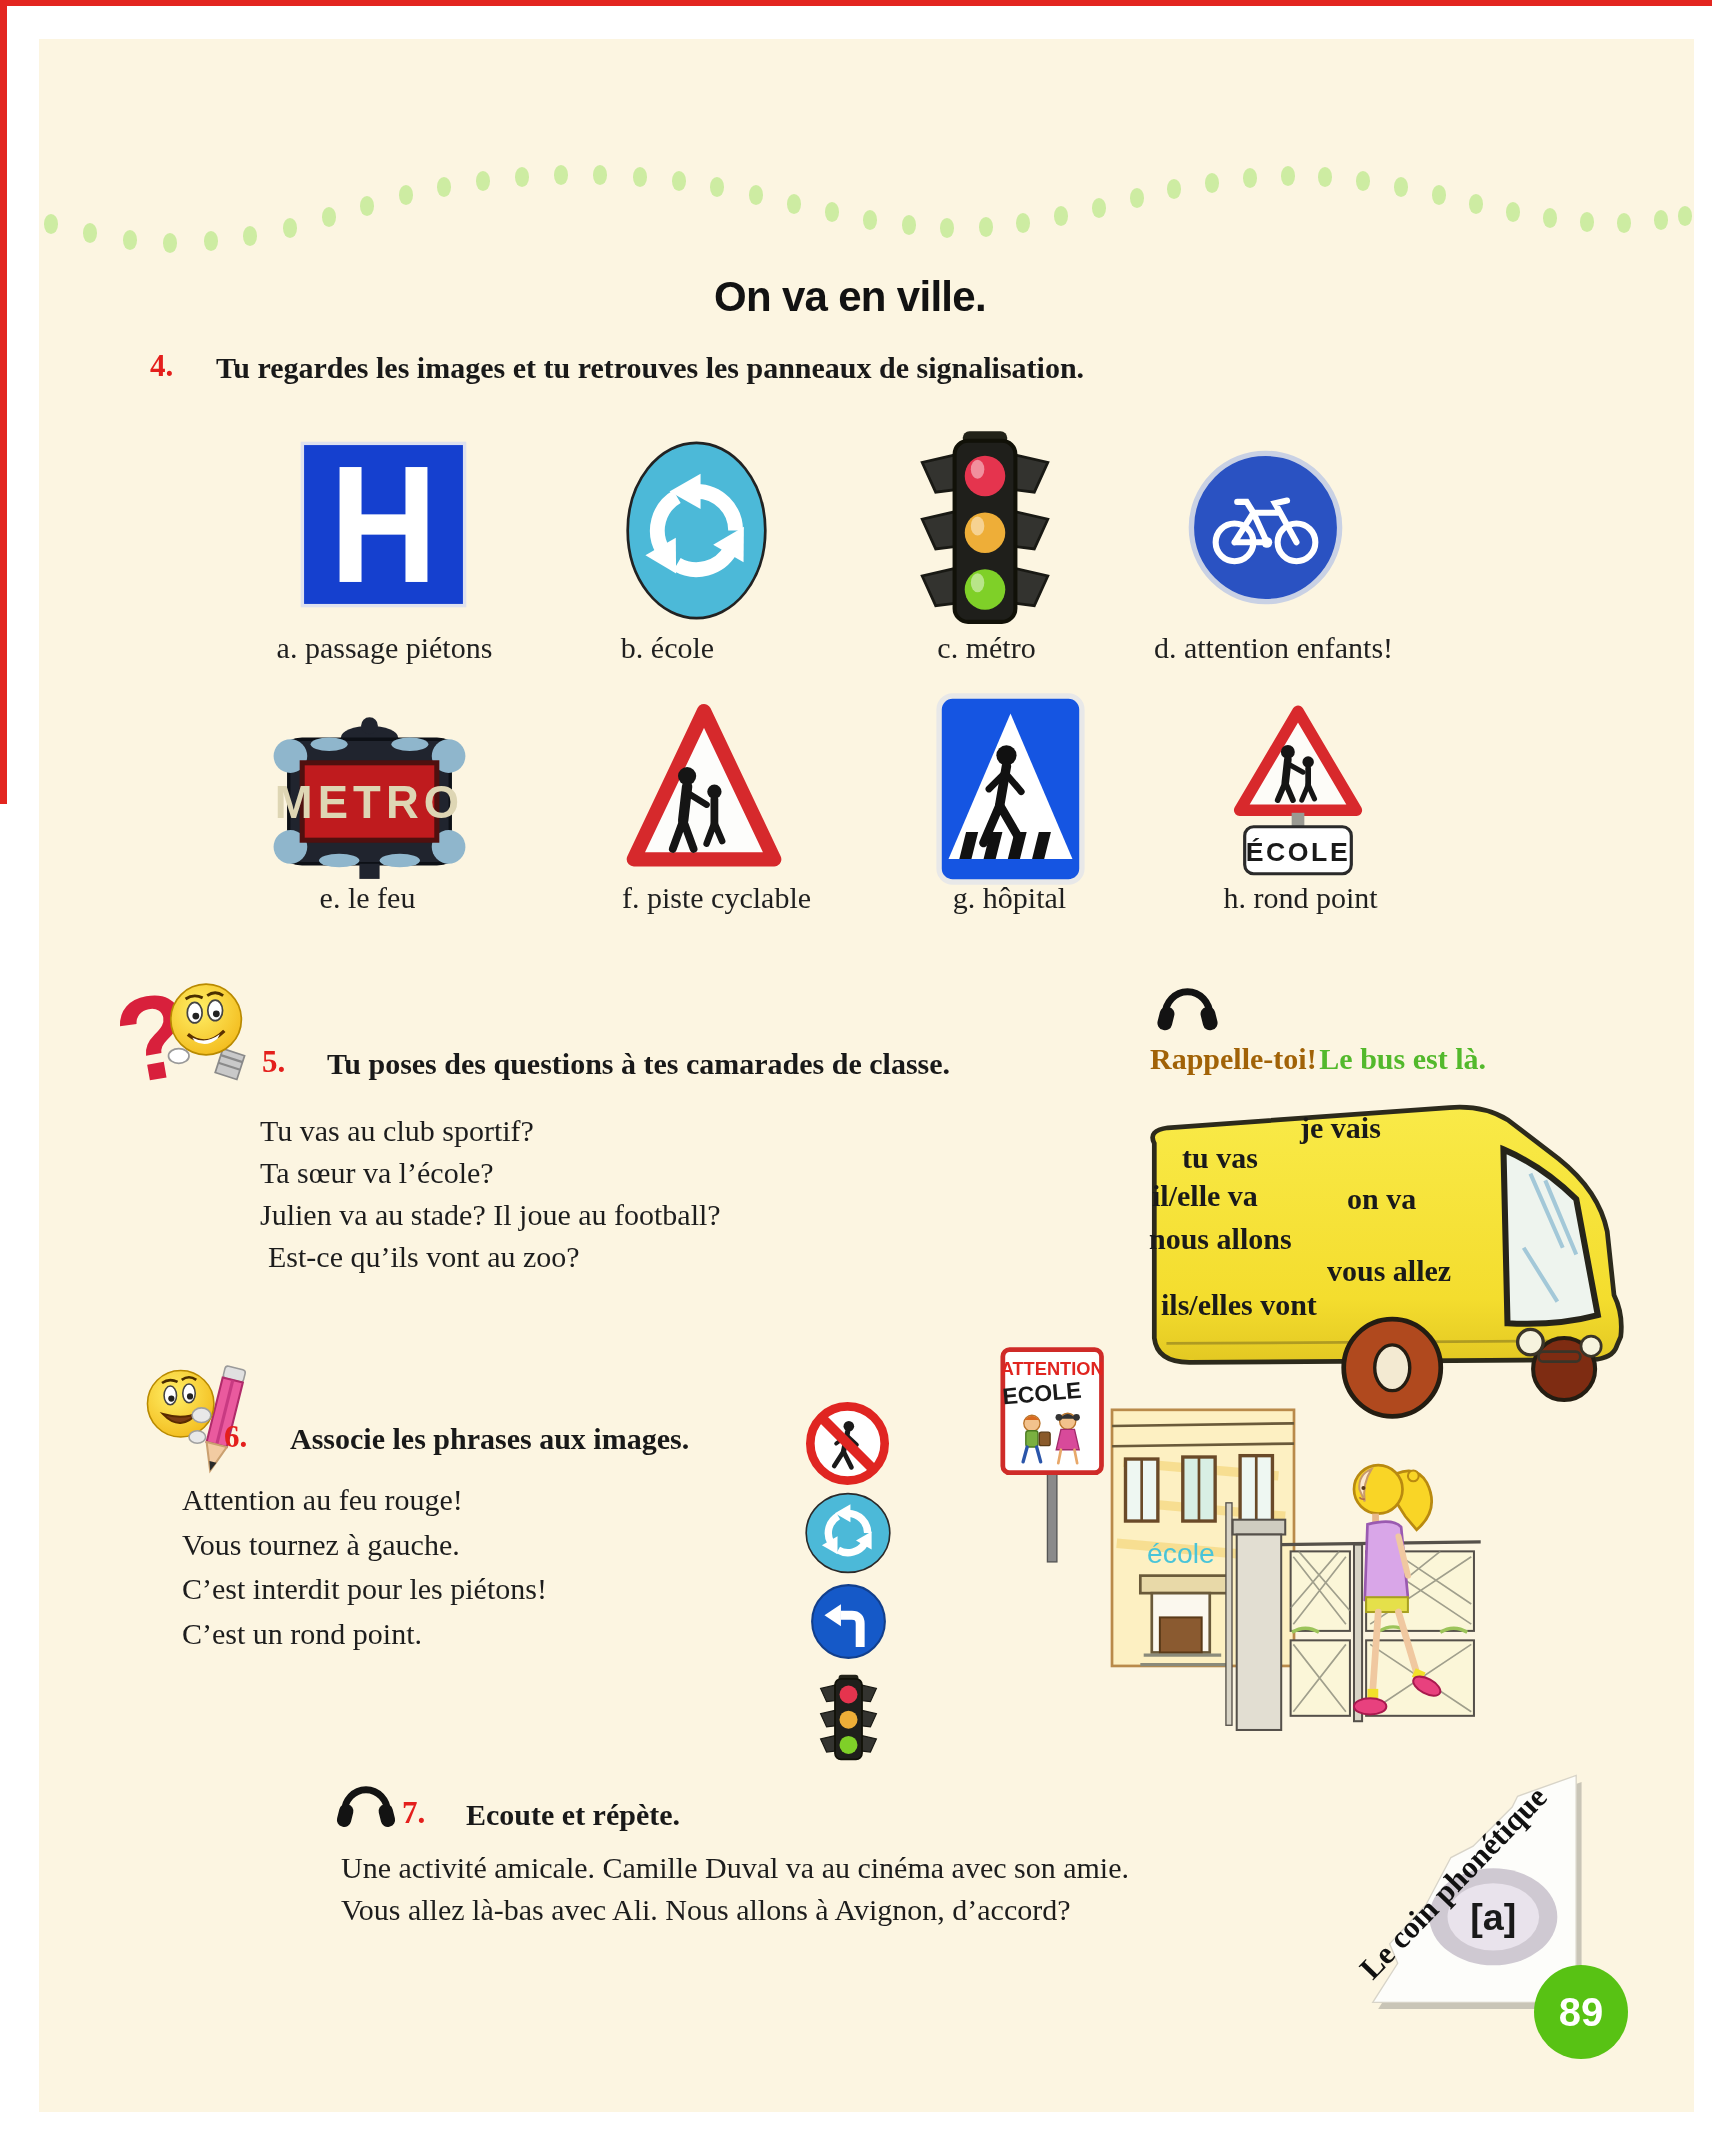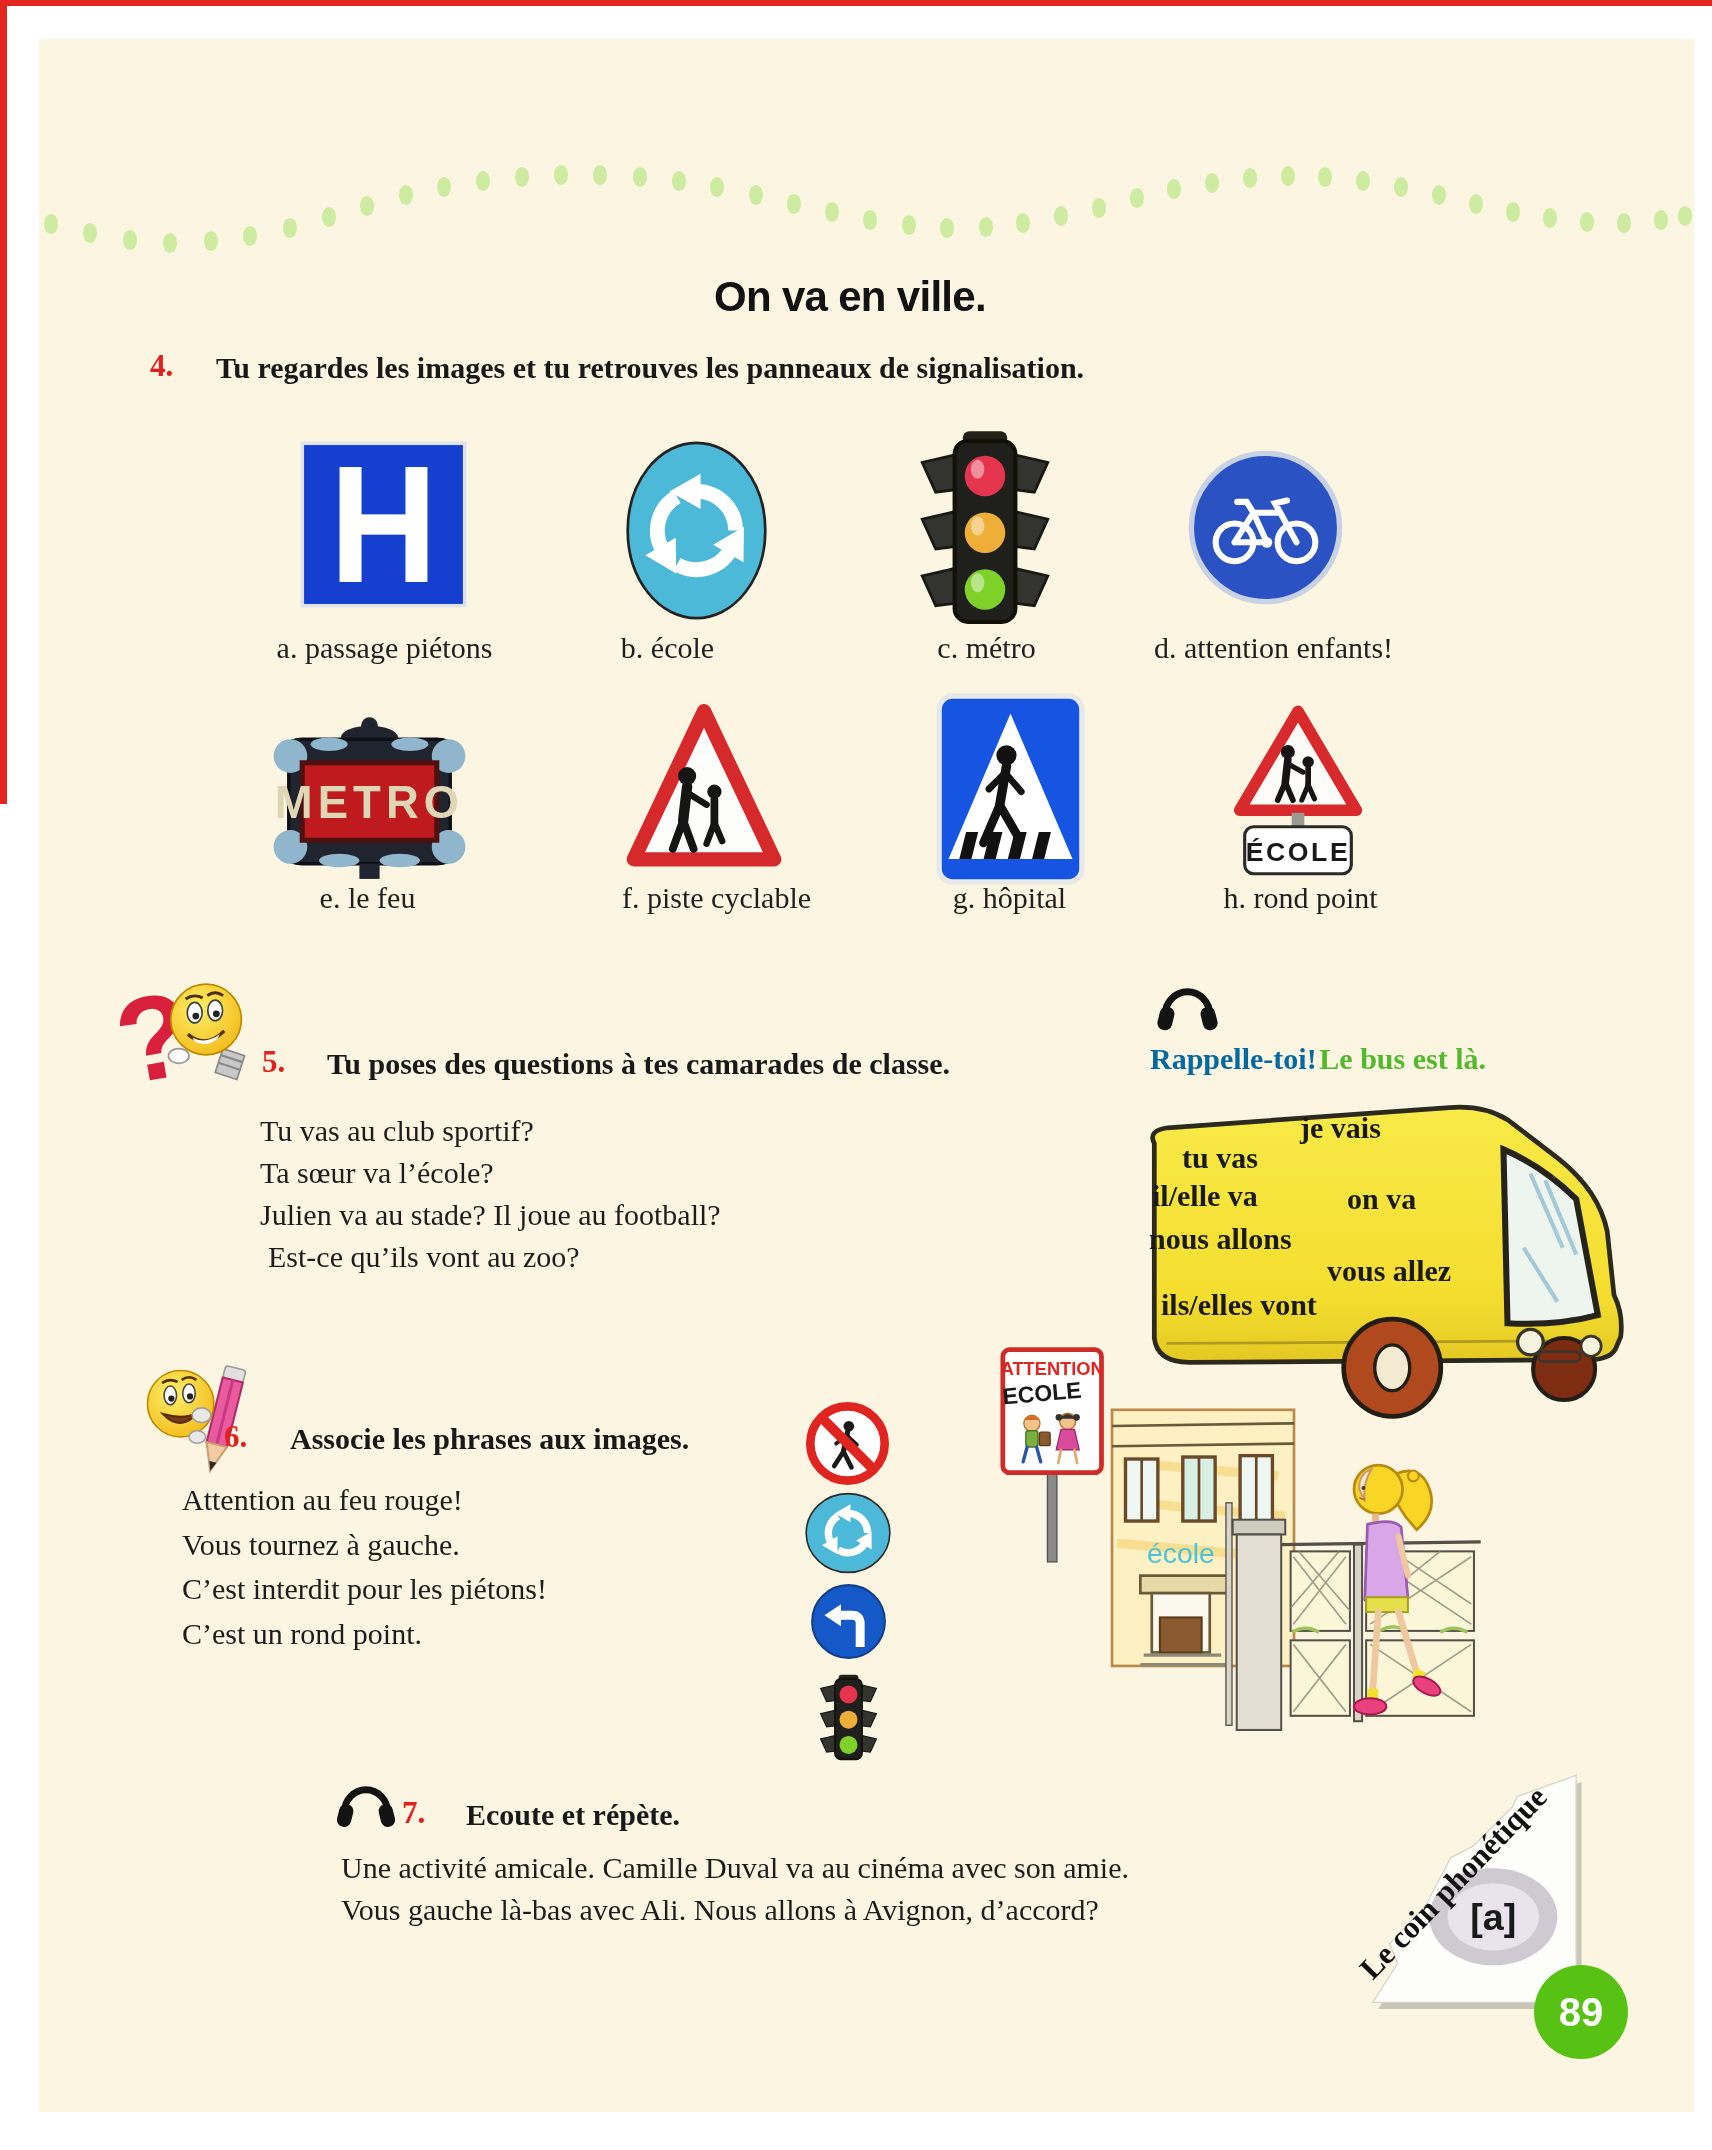--- a/index.html
+++ b/index.html
@@ -10,21 +10,21 @@
   .red-edge-top{left:0;top:0;width:1712px;height:6px;background:#e32620;}
   .red-edge-left{left:0;top:0;width:7.4px;height:804px;background:#e32620;}
   .dot{position:absolute;width:14px;height:19.6px;border-radius:50%;background:#cdeca2;}
   .title{font-family:"Liberation Sans",sans-serif;font-weight:bold;font-size:42px;
          letter-spacing:-0.7px;color:#121212;text-align:center;}
   .hnum{font-weight:bold;font-size:31px;color:#e41f1c;}
   .htext{font-weight:bold;font-size:30px;color:#191919;margin-left:20px;}
   .body-line{font-size:30px;color:#1d1d1d;white-space:nowrap;}
   .sign-label{font-size:30px;color:#1f1f1f;text-align:center;white-space:nowrap;}
   .conj{font-weight:bold;font-size:30px;color:#1a1a1a;white-space:nowrap;}
-  .reminder-black{font-weight:bold;font-size:30px;color:#0369a1;white-space:nowrap;}
+  .reminder-black{font-weight:bold;font-size:30px;color:#a16207;white-space:nowrap;}
   .reminder-green{font-weight:bold;font-size:30px;color:#53b92c;}
   .coin{font-weight:bold;font-size:31px;color:#111111;white-space:nowrap;
         transform:rotate(-46deg);transform-origin:center center;text-align:center;}
   .page-badge{width:94px;height:94px;border-radius:50%;background:#58c214;
               font-family:"Liberation Sans",sans-serif;font-weight:bold;font-size:40px;
               color:#ffffff;text-align:center;line-height:94px;}
   svg{display:block;}
   svg text{font-family:"Liberation Sans",sans-serif;}
 </style>
 </head>
@@ -462,21 +462,21 @@
   <div class="abs" style="left:335px;top:1775px;">
     <svg width="62" height="58" viewBox="0 0 100 92">
       <path d="M15,60 a 35,37 0 0 1 70,0" stroke="#131313" stroke-width="11" fill="none"></path>
       <rect x="5" y="46" width="23" height="37" rx="11" fill="#131313" transform="rotate(14 16 64)"></rect>
       <rect x="72" y="46" width="23" height="37" rx="11" fill="#131313" transform="rotate(-14 84 64)"></rect>
     </svg>
   </div>
   <div class="abs hnum" style="left:402px;top:1795px;">7.</div>
   <div class="abs htext" style="left:446px;top:1798px;">Ecoute et répète.</div>
   <div class="abs body-line" style="left:341px;top:1851px;">Une activité amicale. Camille Duval va au cinéma avec son amie.</div>
-  <div class="abs body-line" style="left:341px;top:1893px;">Vous gauche là-bas avec Ali. Nous allons à Avignon, d’accord?</div>
+  <div class="abs body-line" style="left:341px;top:1893px;">Vous allez là-bas avec Ali. Nous allons à Avignon, d’accord?</div>
 
   <div class="abs" style="left:1362px;top:1753px;">
     <svg width="229" height="263" viewBox="0 0 340 390">
       <polygon points="326,43 326,380 24,380 61,322 49,293 103,235 140,165 173,148 231,90 239,74" fill="#b8b4a8" opacity="0.75"></polygon>
       <polygon points="318,33 318,370 16,370 53,312 41,283 95,225 132,155 165,138 223,80 231,64" fill="#fdfdfa" stroke="#d8d4c8" stroke-width="2"></polygon>
       <ellipse cx="195" cy="243" rx="95" ry="72" fill="#cfc9d2"></ellipse>
       <ellipse cx="195" cy="243" rx="68" ry="50" fill="#e9e3ec"></ellipse>
       <text x="195" y="262" text-anchor="middle" font-family="Liberation Serif,serif" font-size="56" font-weight="bold" fill="#1a1a1a">[a]</text>
     </svg>
   </div>

